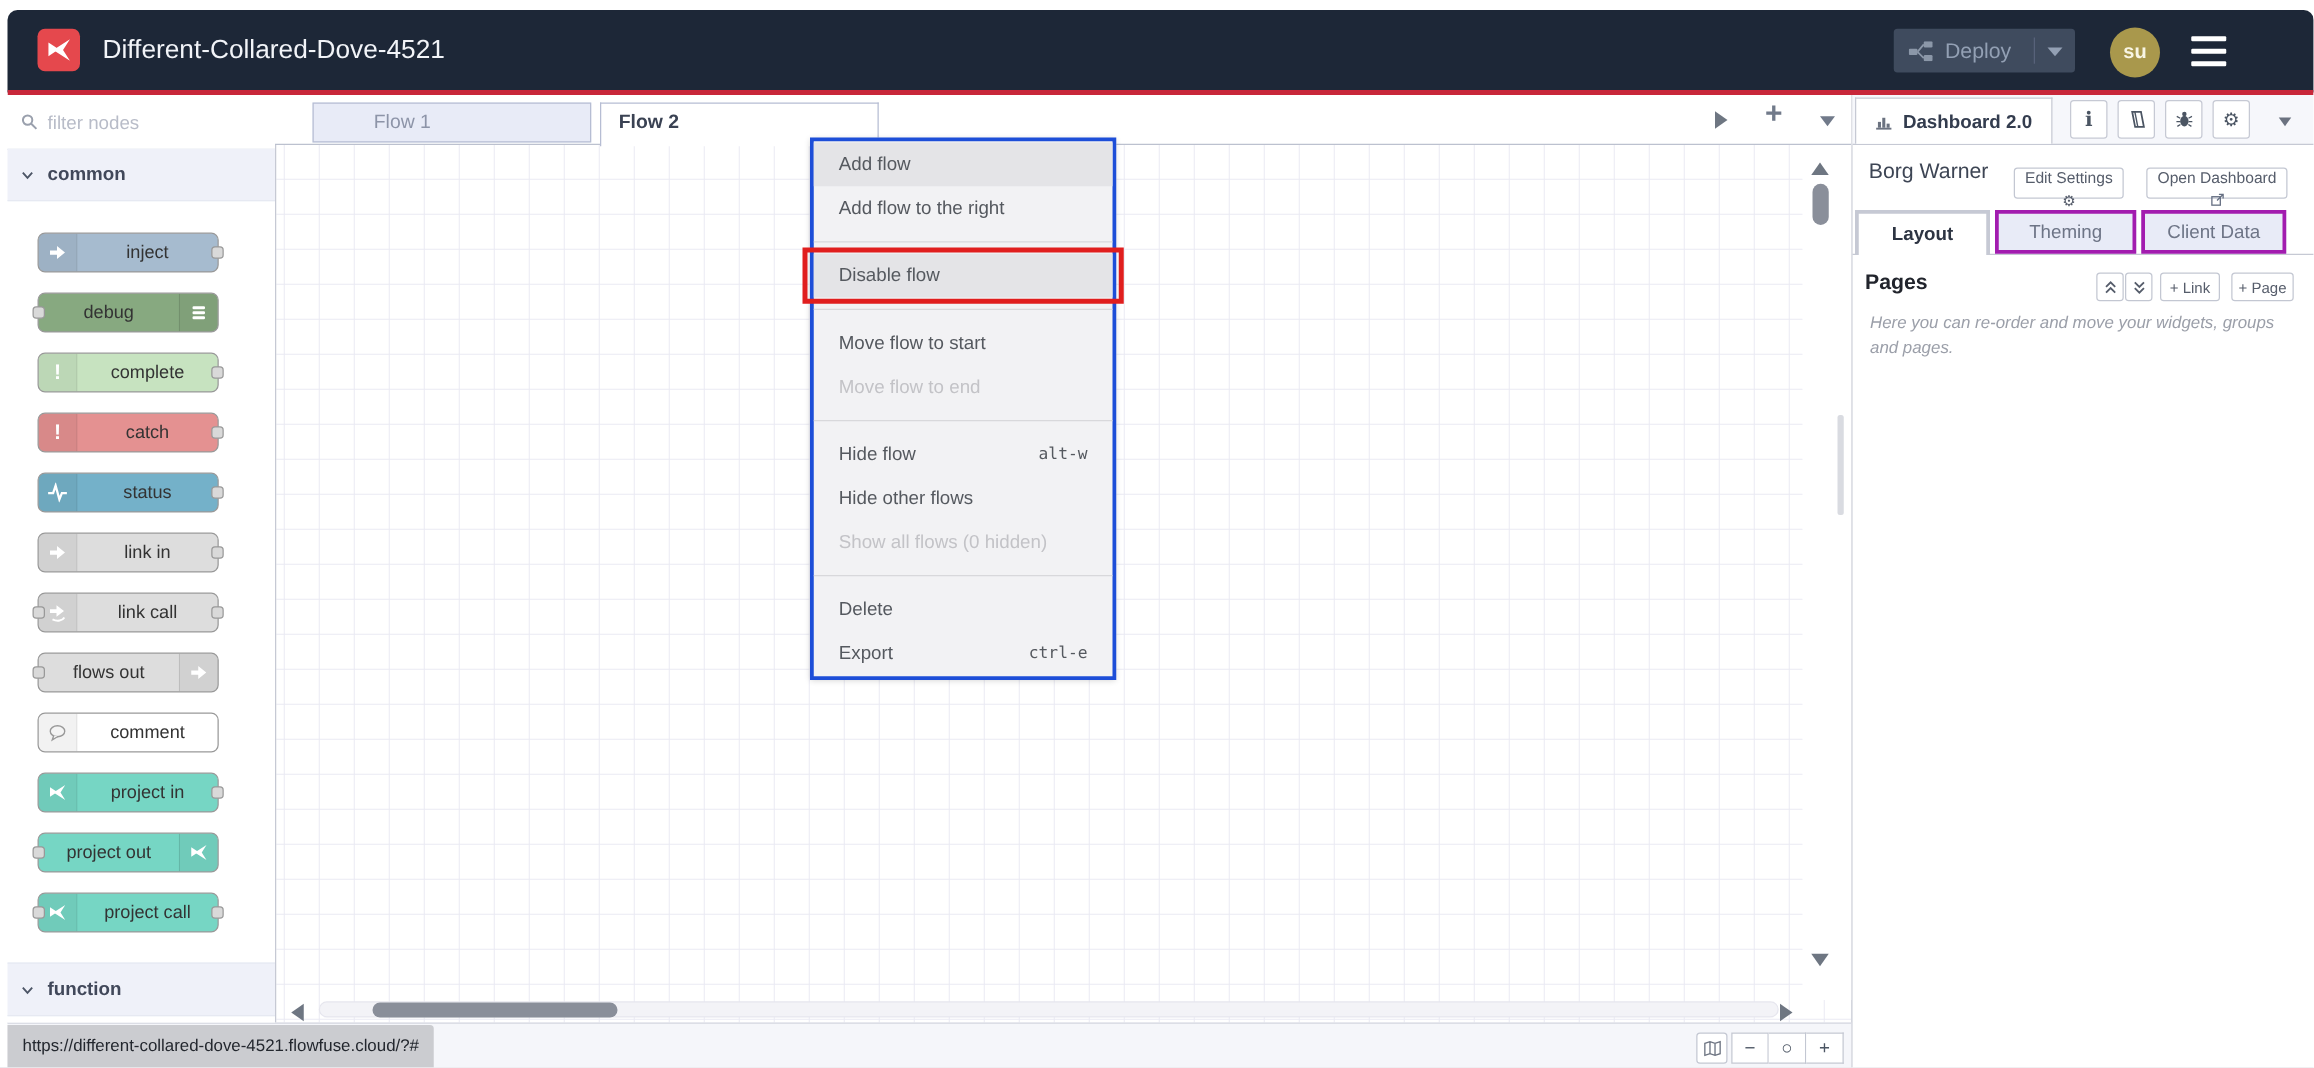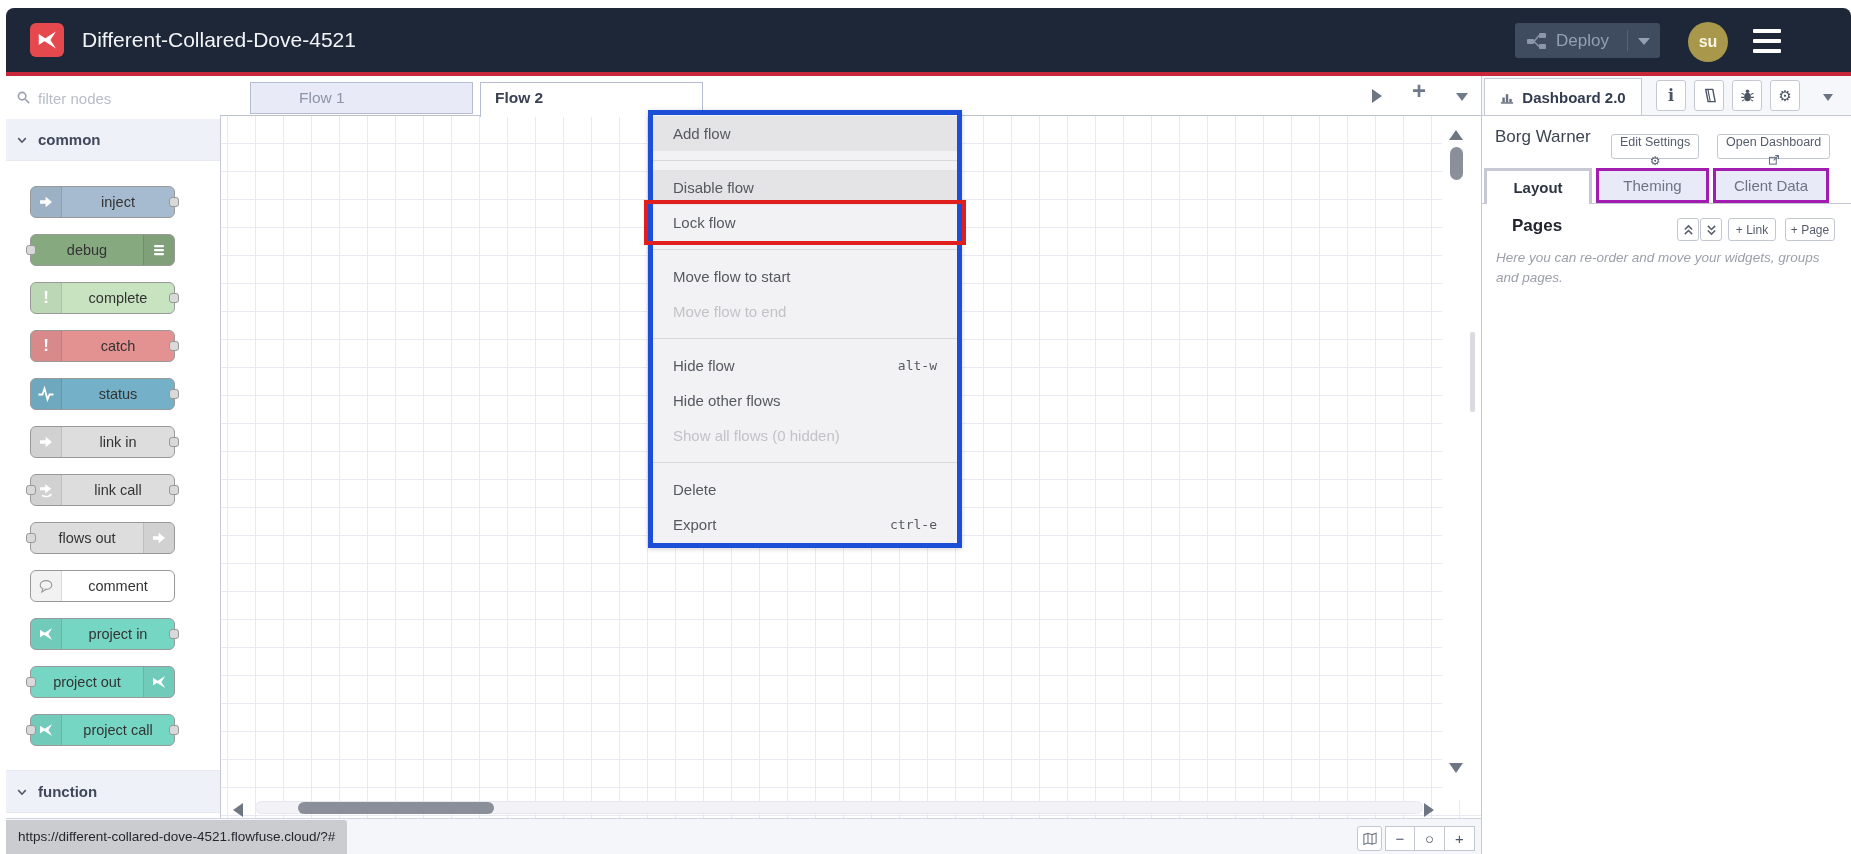--- a/index.html
+++ b/index.html
@@ -45,41 +45,41 @@
   
   #tabbar{position:absolute;left:220px;top:76px;width:1261px;height:39px;background:#fff;border-bottom:1px solid #bcc1cf;box-sizing:content-box;z-index:3;}
   .flow-tab{position:absolute;top:6px;width:223px;height:32px;box-sizing:border-box;border:1px solid #b6bdd3;background:#e8ebf7;color:#8d94a8;font-size:15.5px;line-height:30px;padding-left:14px;cursor:pointer;}
   .flow-tab.active{height:35px;background:#fff;border-bottom:none;color:#3a4253;font-weight:bold;z-index:4;}
   #tab-toolbar-play{left:1152px;top:13px;}
   #tab-toolbar-plus{position:absolute;left:1192px;top:1px;font-size:24px;font-weight:bold;color:#717a8a;cursor:pointer;}
   #tab-toolbar-chevron{left:1236px;top:17px;border-top:8px solid #717a8a;border-left:6px solid transparent;border-right:6px solid transparent;border-bottom:none;cursor:pointer;}
   #canvas{position:absolute;left:220px;top:115px;width:1261px;height:703px;background-color:#fff;background-image:linear-gradient(to right,#e9e9f3 1px,transparent 1px),linear-gradient(to bottom,#e9e9f3 1px,transparent 1px);background-size:28px 28px;background-position:7px 0;}
   #canvas-right-margin{position:absolute;left:1442px;top:115px;width:39px;height:685px;background:#fff;z-index:1;}
   
-  #context-menu{position:absolute;left:648px;top:110px;width:314px;box-sizing:border-box;background:#f2f2f4;border:5px solid #1d4ed8;box-shadow:0 1px 5px rgba(0,0,0,0.18);padding:1px 0;z-index:10;}
+  #context-menu{position:absolute;left:648px;top:110px;width:245px;box-sizing:border-box;background:#f2f2f4;border:3px solid #1d4ed8;box-shadow:0 1px 5px rgba(0,0,0,0.18);padding:1px 0;z-index:10;}
   .menu-item{height:35px;line-height:35px;padding:0 20px;font-size:15px;color:#55595f;display:flex;justify-content:space-between;cursor:pointer;}
   .menu-item.hover{background:#e4e4e7;}
   .menu-item.disabled{color:#c3c3c7;cursor:default;}
   .menu-sep{border-top:1px solid #d8d8db;margin:9px 0;}
   .mshort{font-family:"DejaVu Sans Mono","DejaVu Sans",monospace;font-size:13px;}
   #menu-annotation{position:absolute;left:-9px;width:calc(100% + 10px);border:4px solid #e01e1e;pointer-events:none;}
   
   #sidebar{position:absolute;left:1481px;top:76px;width:370px;height:778px;background:#fff;border-left:1px solid #c6c9d4;box-sizing:border-box;}
   #sidebar-headerbar{position:absolute;left:0;top:0;right:0;height:39px;background:#f6f7fb;border-bottom:1px solid #c6c9d4;}
   #sidebar-active-tab{position:absolute;left:2px;top:2px;width:158px;height:37px;background:#fff;border:1px solid #c6c9d4;border-bottom:none;box-sizing:border-box;display:flex;align-items:center;justify-content:center;gap:7px;font-size:15px;font-weight:bold;color:#333c4e;cursor:pointer;}
   .sq-btn{position:absolute;top:4px;width:30px;height:31px;background:#fff;border:1px solid #c6c9d4;border-radius:3px;box-sizing:border-box;display:flex;align-items:center;justify-content:center;color:#4b5563;cursor:pointer;}
   #sidebar-chevron{left:341px;top:18px;border-top:7px solid #6b7280;border-left:5px solid transparent;border-right:5px solid transparent;border-bottom:none;cursor:pointer;}
   #project-name{position:absolute;left:13px;top:51px;font-size:17px;color:#3d4554;}
   .small-btn{position:absolute;height:25px;background:#fff;border:1px solid #c3c7d2;border-radius:3px;box-sizing:border-box;display:inline-flex;align-items:center;gap:5px;padding:0 8px;font-size:12.5px;color:#565d6b;cursor:pointer;white-space:nowrap;flex-direction:column;}
   #edit-settings-btn{left:129px;top:58px;}
   #open-dashboard-btn{left:235px;top:58px;}
   #sidebar-tabs-border{position:absolute;left:0;right:0;top:127px;height:1px;background:#c6c9d4;}
   .stab{position:absolute;top:92px;height:35px;box-sizing:border-box;border:3px solid #a21caf;background:#e8ebf7;color:#6d7486;font-size:15px;display:flex;align-items:center;justify-content:center;cursor:pointer;}
   .stab.active{height:36px;background:#fff;border-color:#c6c9d4;border-bottom:none;color:#2d3442;font-weight:bold;z-index:2;}
-  #pages-title{position:absolute;left:30px;top:140px;font-size:17px;font-weight:bold;color:#21242c;}
+  #pages-title{position:absolute;left:10px;top:140px;font-size:17px;font-weight:bold;color:#21242c;}
   .pg-btn{position:absolute;top:142px;height:23px;background:#fff;border:1px solid #c3c7d2;border-radius:3px;box-sizing:border-box;display:flex;align-items:center;justify-content:center;font-size:12px;color:#565d6b;cursor:pointer;}
   #pages-desc{position:absolute;left:14px;top:172px;width:345px;font-style:italic;font-size:13.5px;color:#9b9fa9;line-height:1.45;}
   
   #footer{position:absolute;left:6px;top:818px;width:1475px;height:36px;background:#f5f6fa;border-top:1px solid #d3d6e0;box-sizing:border-box;}
   #url-status{position:absolute;left:6px;top:820px;height:34px;line-height:34px;background:#cbccd0;color:#23272e;font-size:13.5px;padding:0 12px;border-radius:0 3px 0 0;z-index:6;}
   #map-btn{position:absolute;left:1351px;top:7px;width:25px;height:25px;background:#fff;border:1px solid #c3c7d2;border-radius:3px;box-sizing:border-box;display:flex;align-items:center;justify-content:center;cursor:pointer;}
   #zoom-group{position:absolute;left:1379px;top:7px;display:flex;}
   .zoom-cell{width:30px;height:25px;background:#fff;border:1px solid #c3c7d2;box-sizing:border-box;display:flex;align-items:center;justify-content:center;font-size:15px;color:#4b5563;cursor:pointer;}
   .zoom-cell + .zoom-cell{border-left:none;}
   
@@ -282,26 +282,26 @@
   <div class="tri-right" style="left:1424px;top:803px;z-index:2;"></div>
   <div class="tri-up" style="left:1449px;top:130px;z-index:2;"></div>
   <div class="sthumb" style="left:1450px;top:147px;width:13px;height:33px;z-index:2;"></div>
   <div class="tri-down" style="left:1449px;top:763px;z-index:2;"></div>
   <div style="position:absolute;left:1470px;top:332px;width:5px;height:80px;background:#d9dbe1;border-radius:2px;z-index:2;"></div>
 
   <div id="context-menu">
       <div class="menu-item hover">
         <span>Add flow</span>
       </div>
+      <div class="menu-item">
+        <span>Add flow to the right</span>
+      </div>
       <div class="menu-sep"></div>
       <div class="menu-item hover">
         <span>Disable flow</span>
-      </div>
-      <div class="menu-item">
-        <span>Lock flow</span>
       </div>
       <div class="menu-sep"></div>
       <div class="menu-item">
         <span>Move flow to start</span>
       </div>
       <div class="menu-item disabled">
         <span>Move flow to end</span>
       </div>
       <div class="menu-sep"></div>
       <div class="menu-item">

